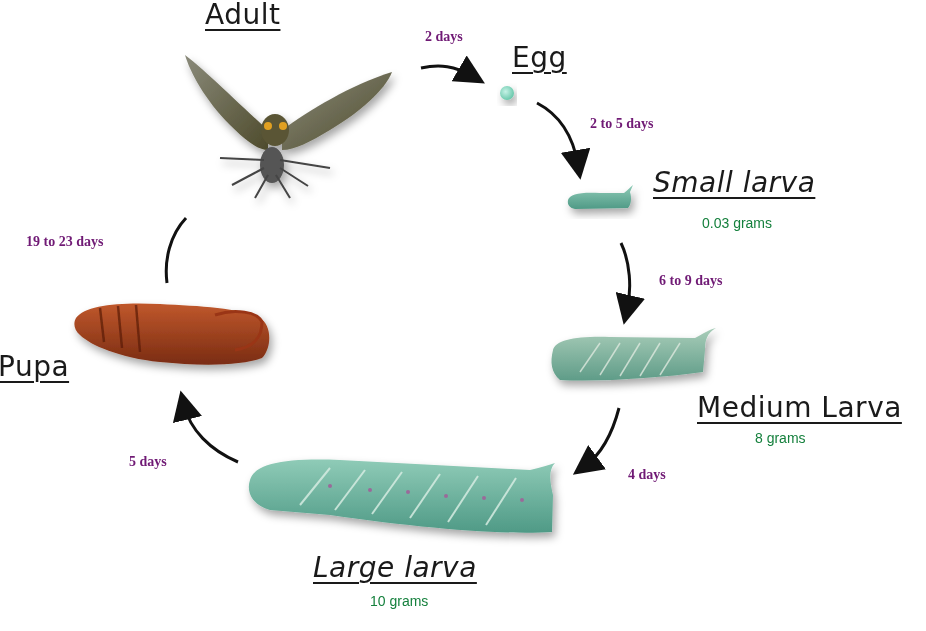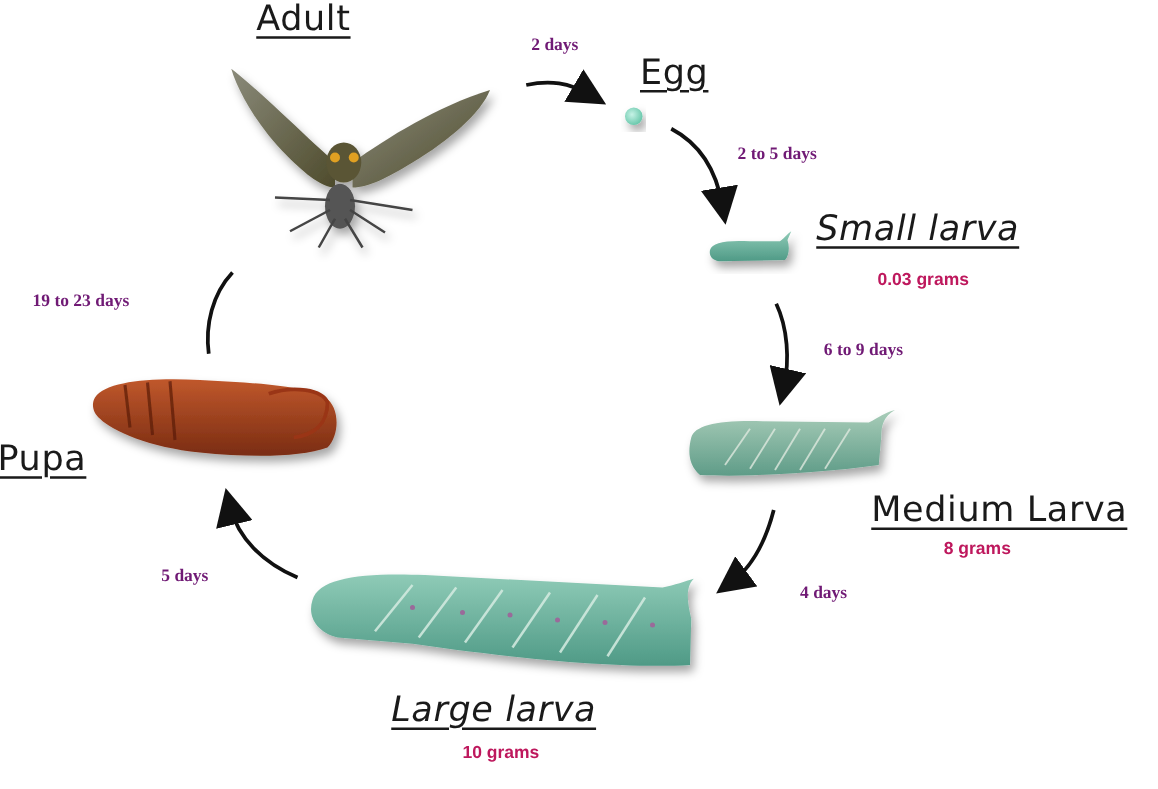--- a/index.html
+++ b/index.html
@@ -1,19 +1,19 @@
 <!DOCTYPE html>
 <html><head>
 <meta charset="utf-8">
 <style>
   html,body{margin:0;padding:0;background:#ffffff;}
   body{width:926px;height:631px;position:relative;overflow:hidden;font-family:"DejaVu Sans",sans-serif;}
   .stage-label{position:absolute;font-family:"DejaVu Sans",sans-serif;color:#1a1a1a;font-size:28px;text-decoration:underline;text-decoration-thickness:2px;text-underline-offset:5px;white-space:nowrap;letter-spacing:0.5px;}
   .stage-label.italic{font-style:italic;}
-  .weight{position:absolute;font-family:"Liberation Sans",sans-serif;font-weight:bold;font-size:14px;color:#be185d;white-space:nowrap;}
+  .weight{position:absolute;font-family:"Liberation Sans",sans-serif;font-weight:normal;font-size:14px;color:#15803d;white-space:nowrap;}
   .dur{position:absolute;font-family:Liberation Serif, serif;font-weight:bold;font-size:14px;color:#701a75;white-space:nowrap;}
   svg{position:absolute;left:0;top:0;}
 </style>
 </head>
 <body>
 
 <svg width="926" height="631" viewBox="0 0 926 631">
   <defs>
     <radialGradient id="eggGrad" cx="40%" cy="40%" r="60%">
       <stop offset="0%" stop-color="#c6f2e6"></stop>
@@ -128,15 +128,15 @@
 <div class="weight" style="left:755px;top:430px;">8 grams</div>
 
 <div class="stage-label italic" style="left:313px;top:551px;text-align:center;">Large larva</div>
 <div class="weight" style="left:370px;top:593px;">10 grams</div>
 
 <div class="stage-label" style="left:-2px;top:350px;">Pupa</div>
 
 <div class="dur" style="left:425px;top:29px;">2 days</div>
 <div class="dur" style="left:590px;top:116px;">2 to 5 days</div>
 <div class="dur" style="left:659px;top:273px;">6 to 9 days</div>
-<div class="dur" style="left:628px;top:467px;margin-left:12px;">4 days</div>
+<div class="dur" style="left:628px;top:467px;">4 days</div>
 <div class="dur" style="left:129px;top:454px;">5 days</div>
 <div class="dur" style="left:26px;top:234px;">19 to 23 days</div>
 
 </body></html>

